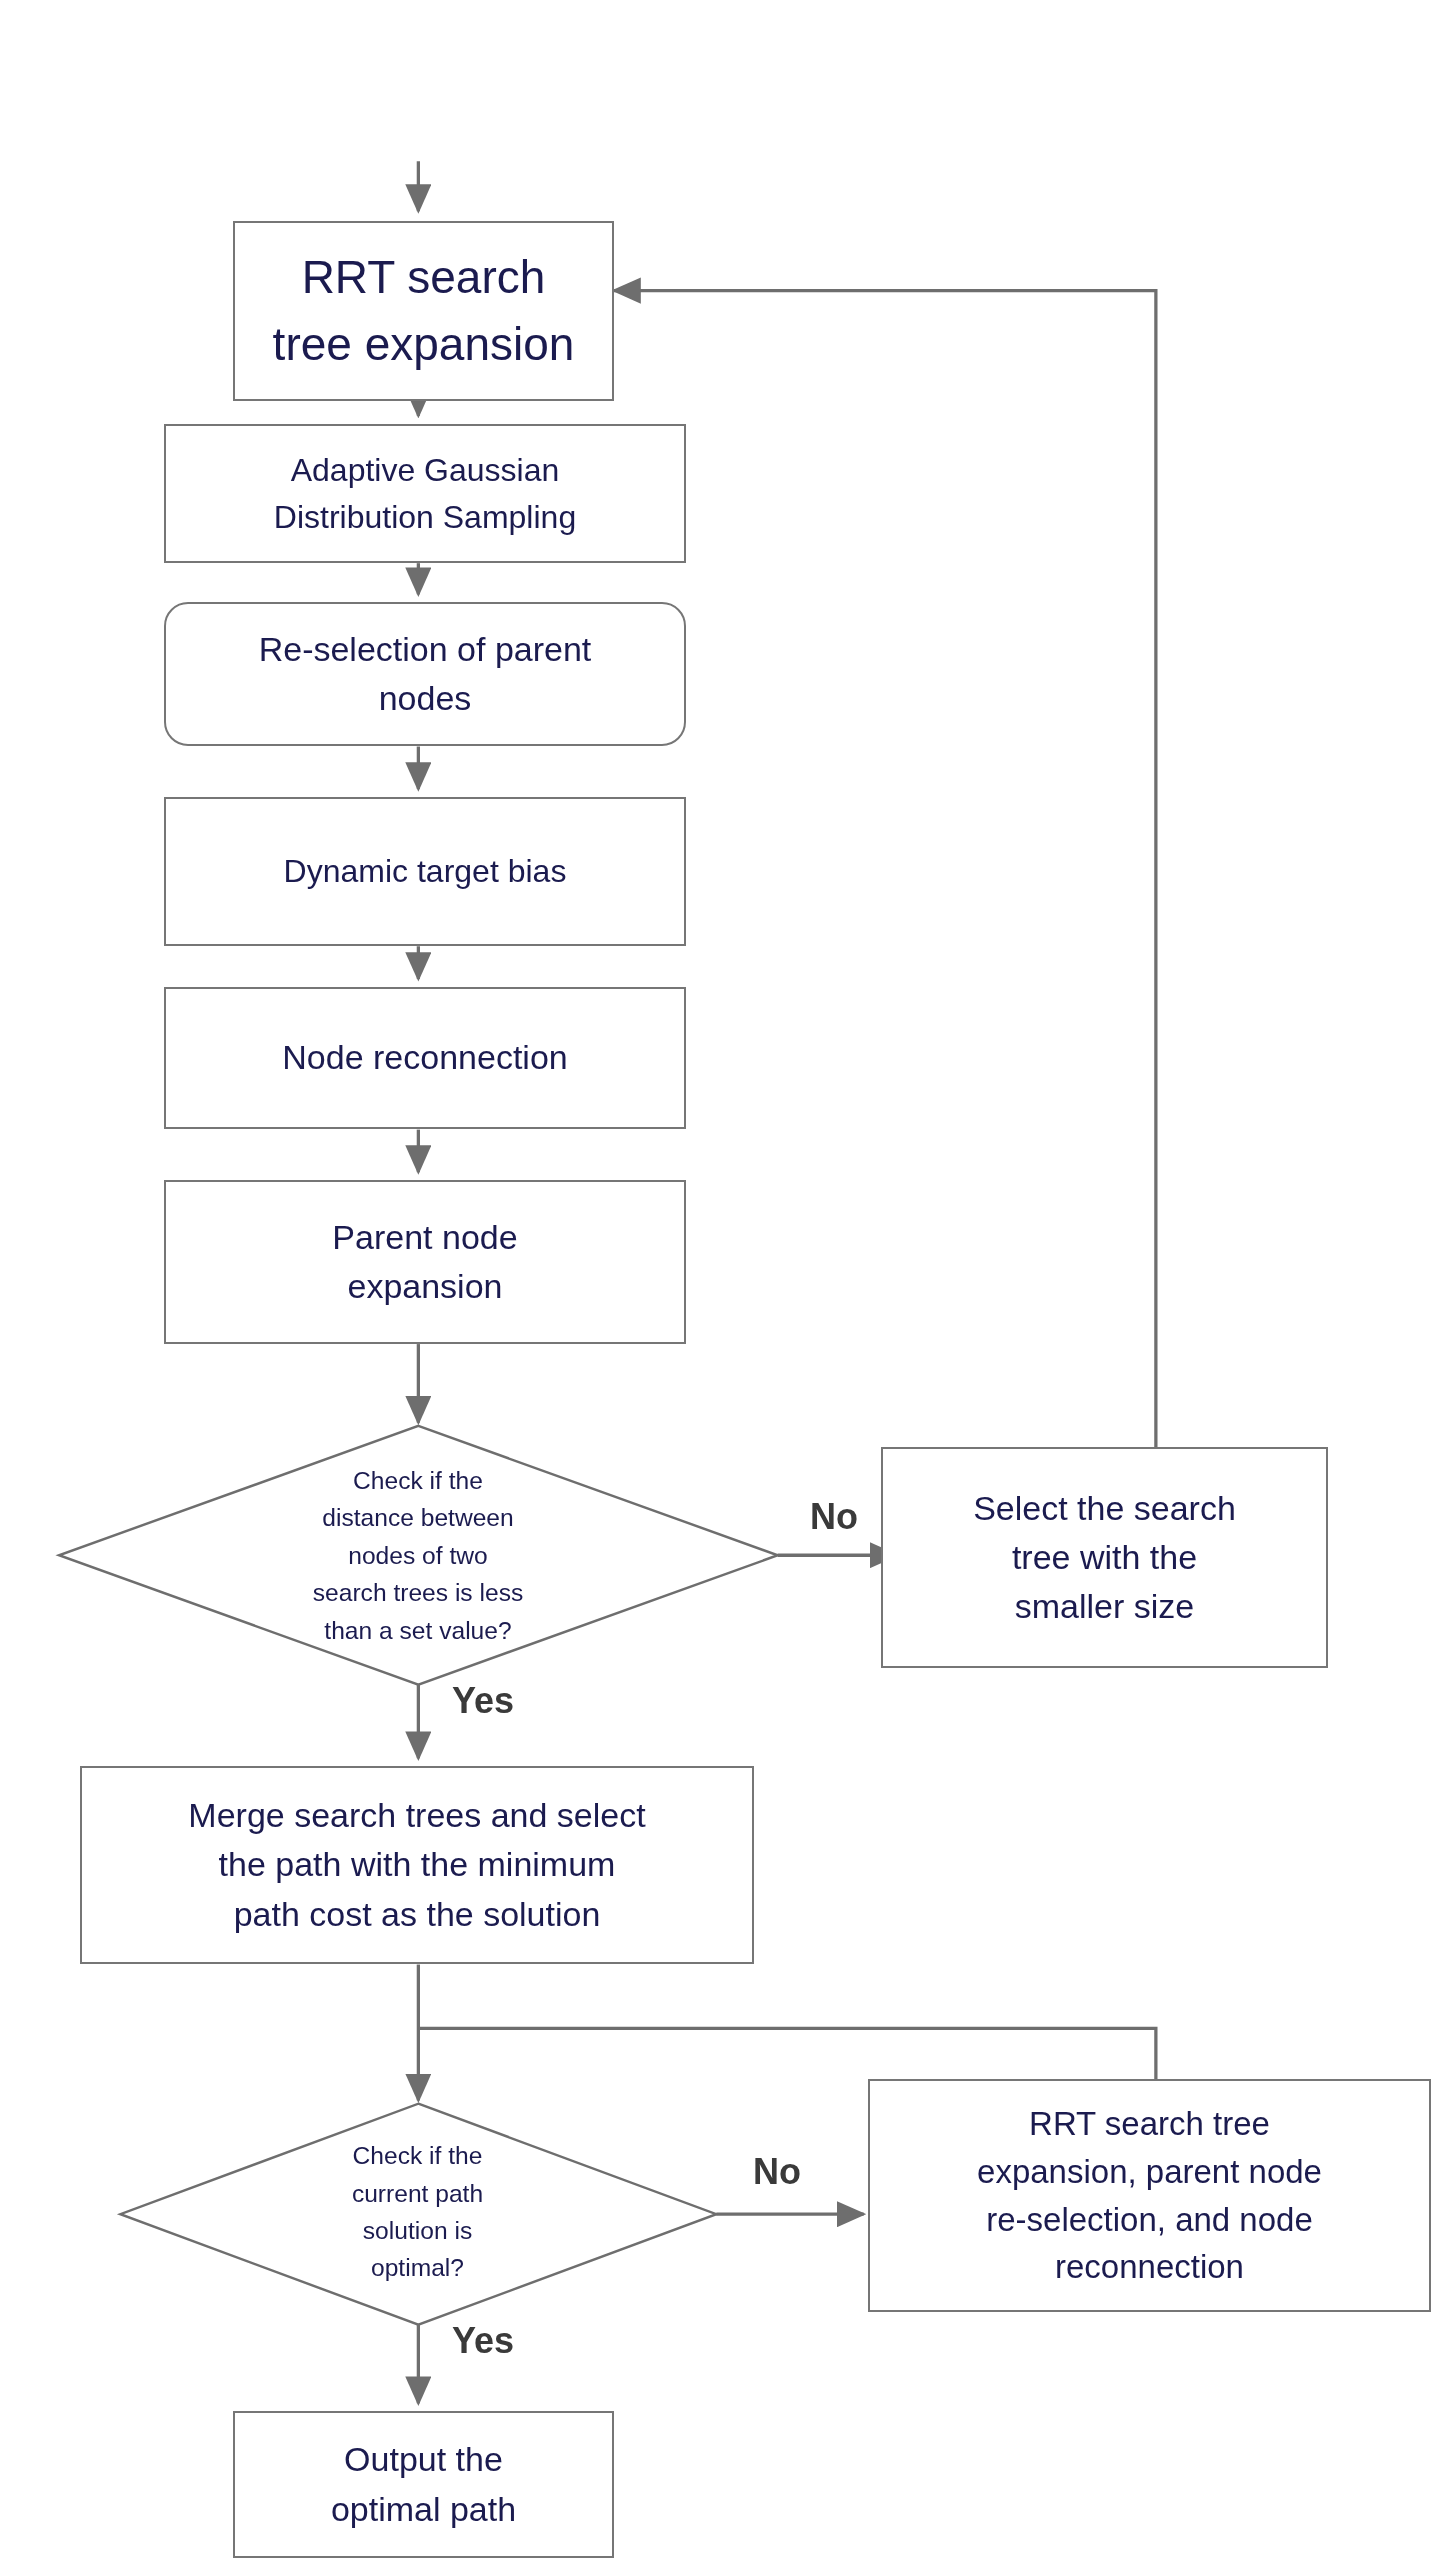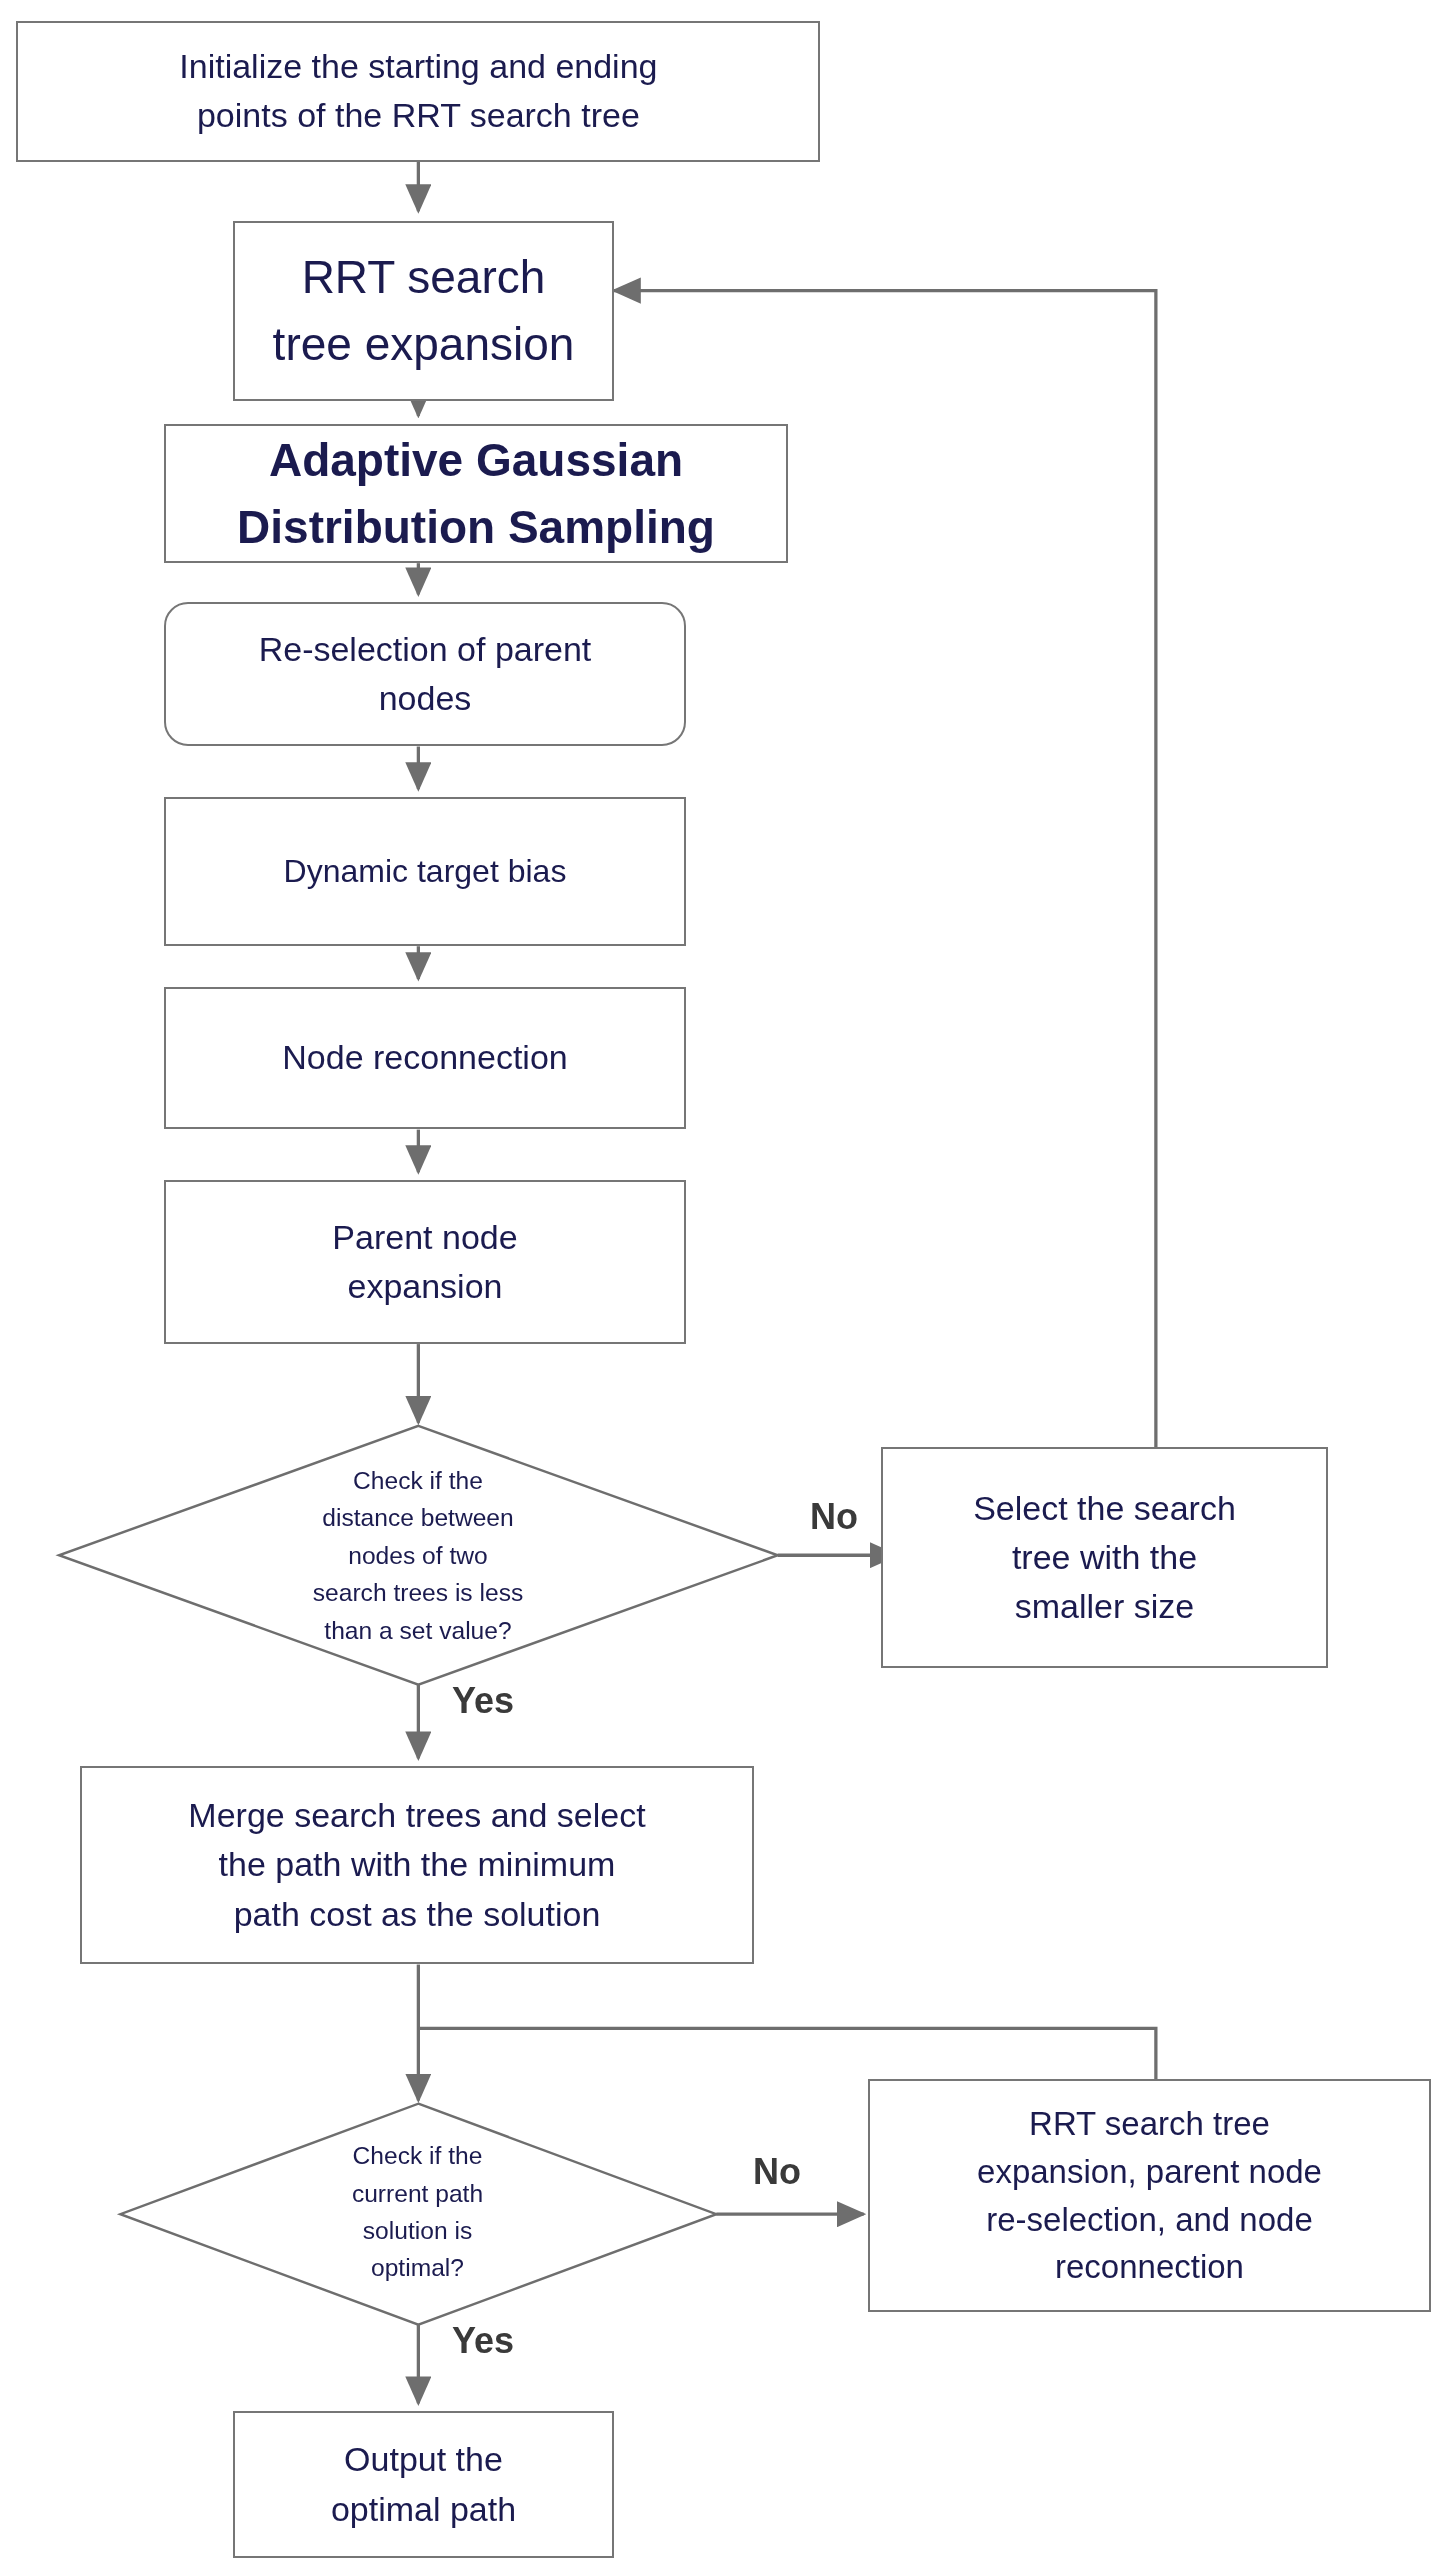--- a/index.html
+++ b/index.html
@@ -106,31 +106,27 @@
       <path d="M511,2400 L511,2566" marker-end="url(#arrowhead)"></path>
 
       <path d="M511,2478 L1412,2478 L1412,2540"></path>
 
       <path d="M875,2705 L1055,2705" marker-end="url(#arrowhead)"></path>
 
       <path d="M511,2840 L511,2936" marker-end="url(#arrowhead)"></path>
     </g>
   </svg>
 
-  <div class="node proc" style="left:16.4px; top:20.5px; width:804px; height:141px; font-size:34px;">
-    <span class="txt">Initialize the starting and ending
-points of the RRT search tree</span>
-  </div>
 
   <div class="node proc" style="left:233px; top:221px; width:381px; height:180px; font-size:46px;">
     <span class="txt">RRT search
 tree expansion</span>
   </div>
 
-  <div class="node proc" style="left:164px; top:424px; width:624px; height:139px; font-size:46px;font-weight:bold;">
+  <div class="node proc" style="left:164px; top:424px; width:522px; height:139px; font-size:32px;">
     <span class="txt">Adaptive Gaussian
 Distribution Sampling</span>
   </div>
 
   <div class="node proc" style="left:164px; top:602px; width:522px; height:144px; font-size:34px;border-radius:24px;">
     <span class="txt">Re-selection of parent
 nodes</span>
   </div>
 
   <div class="node proc" style="left:164px; top:797px; width:522px; height:149px; font-size:32px;">

